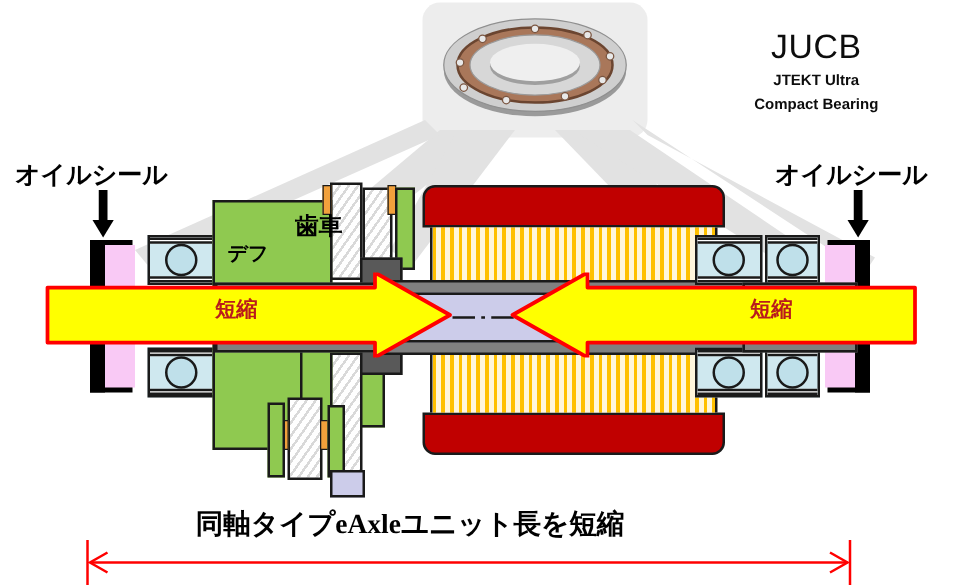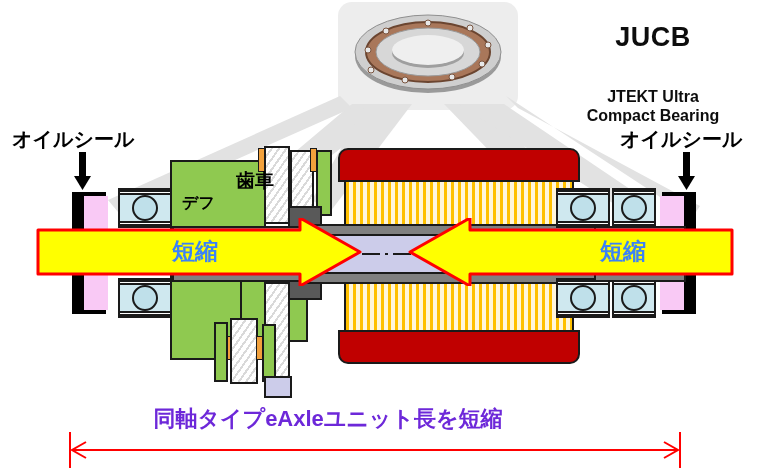--- a/index.html
+++ b/index.html
@@ -16,25 +16,25 @@
   
   .photo-panel{
     left:338px;top:2px;width:180px;height:108px;
     background:#ededed;border-radius:14px;
   }
   .callout-svg{left:0;top:0;width:770px;height:470px;pointer-events:none;}
 
   
   .brand-title{
     left:538px;top:22px;width:230px;text-align:center;
-    font-size:27px;font-weight:bold;color:#0d0d0d;letter-spacing:.5px;
+    font-size:27px;font-weight:normal;color:#0d0d0d;letter-spacing:.5px;
   }
   .brand-sub{
     left:538px;top:55px;width:230px;text-align:center;
-    font-size:16px;font-weight:bold;color:#0d0d0d;line-height:19px;margin-top:32px;
+    font-size:12px;font-weight:bold;color:#0d0d0d;line-height:19px;
   }
 
   
   .seal-label{
     font-size:20px;font-weight:bold;color:#000;white-space:nowrap;
   }
   .seal-label.left{left:12px;top:126px;}
   .seal-label.right{left:620px;top:126px;}
 
   
@@ -72,35 +72,35 @@
   .coil{
     background:repeating-linear-gradient(90deg,#ffc000 0 3px,#fff6dc 3px 7px);
     border-left:2px solid #1a1a1a;border-right:2px solid #1a1a1a;box-sizing:border-box;
   }
   .rotor-band{background:#808080;border:2px solid #1a1a1a;box-sizing:border-box;}
   .shaft{background:#ccccea;border:2px solid #1a1a1a;box-sizing:border-box;}
 
   
   .arrow-wrap{left:0;top:218px;width:770px;height:68px;}
   .arrow-label{
-    position:absolute;font-size:23px;font-weight:bold;color:#3b82f6;
+    position:absolute;font-size:17px;font-weight:bold;color:#b91c1c;
   }
   .arrow-label.l{left:172px;top:236px;}
   .arrow-label.r{left:600px;top:236px;}
 
   
   .lbl{position:absolute;font-weight:bold;color:#000;}
   .lbl-def{left:182px;top:193px;font-size:16px;}
   .lbl-gear{left:236px;top:168px;font-size:19px;}
   .lbl-motor{left:404px;top:172px;font-size:26px;}
 
   
   .caption{
     left:0;top:404px;width:656px;text-align:center;
-    font-size:22px;font-weight:bold;color:#6d28d9;
+    font-size:22px;font-weight:bold;color:#000000;font-family:Liberation Serif, serif;
   }
   .dim-svg{left:0;top:430px;width:770px;height:40px;}
 </style>
 </head>
 <body>
 
 <div id="stage">
 
   <div class="photo-panel"></div>
 

